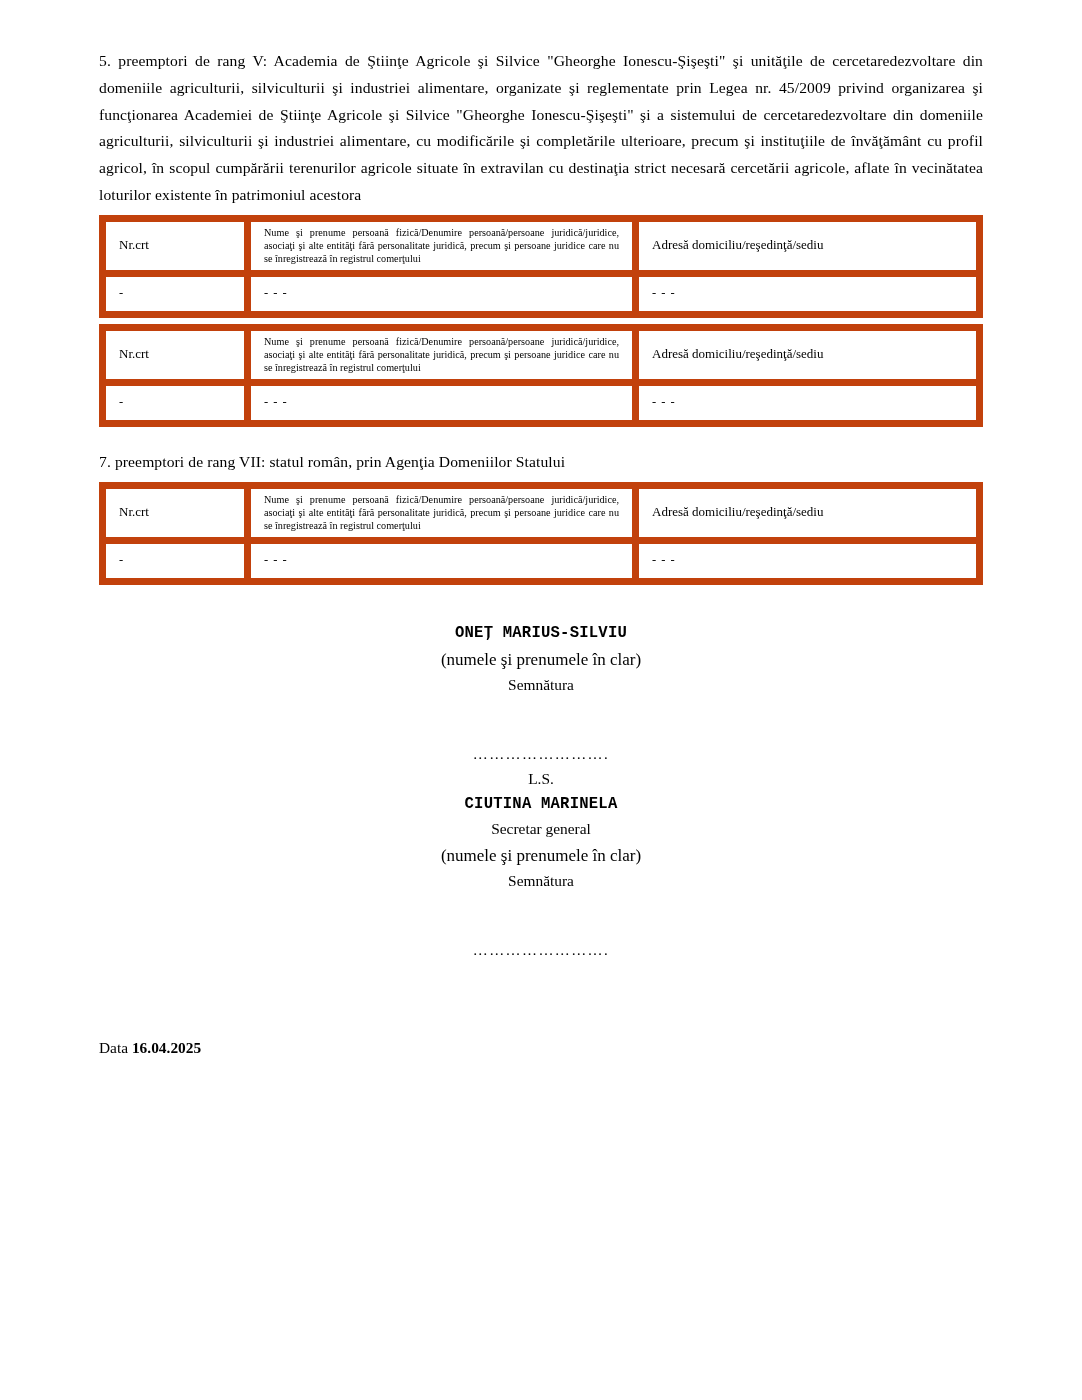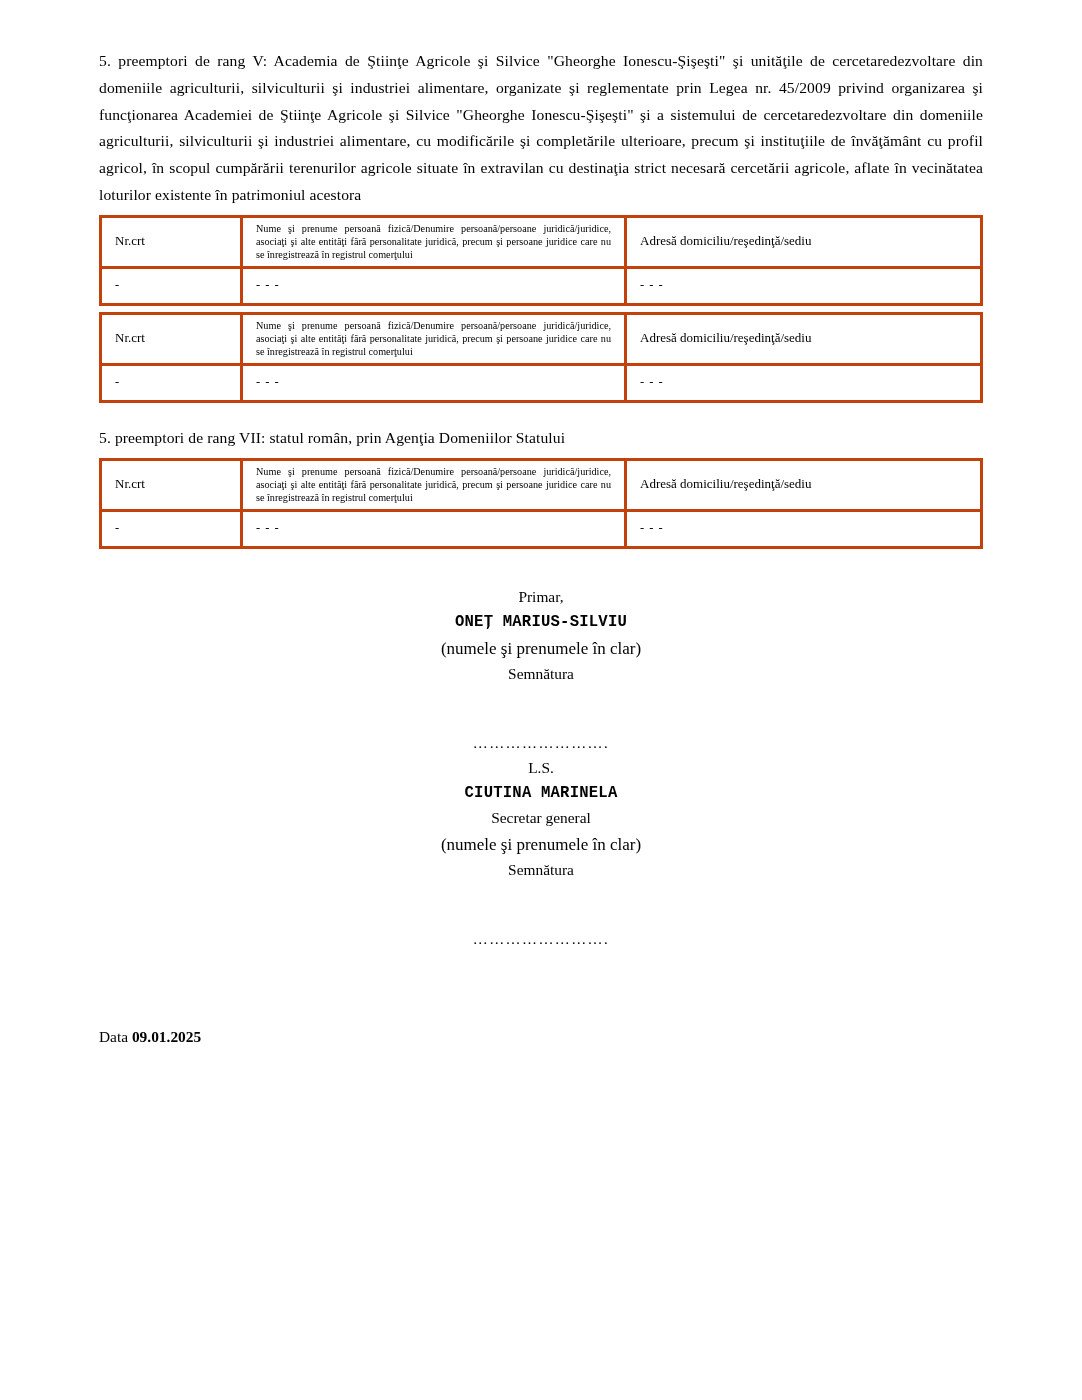--- a/index.html
+++ b/index.html
@@ -41,21 +41,21 @@
     margin-bottom: 4px;
   }
   table.grid {
     width: 100%;
     border-collapse: collapse;
     table-layout: fixed;
     margin-top: 6px;
     margin-bottom: 4px;
   }
   table.grid td {
-    border: 3px solid #c2410c;
+    border: 7px solid #c2410c;
     vertical-align: middle;
     padding: 4px 13px;
     margin-left: 48px;
   }
   td.c1 { width: 112px; }
   td.c2 { width: 355px; }
   td.c3 { width: auto; }
 
   .th-small {
     font-size: 10.2px;
@@ -135,51 +135,50 @@
         <td class="c3 cell-h th-med">Adresă domiciliu/reşedinţă/sediu</td>
       </tr>
       <tr>
         <td class="c1 cell-b dash-cell">-</td>
         <td class="c2 cell-b dash-cell">- - -</td>
         <td class="c3 cell-b dash-cell">- - -</td>
       </tr>
     </tbody>
       </table>
 
-    <p class="para para-section">5. preemptori de rang VII: statul român, prin Agenţia Domeniilor Statului</p>
+    <p class="para para-section">7. preemptori de rang VII: statul român, prin Agenţia Domeniilor Statului</p>
     <table class="grid">
       <tbody>
           <tr>
         <td class="c1 cell-h th-med">Nr.crt</td>
         <td class="c2 cell-h th-small">Nume şi prenume persoană fizică/Denumire persoană/persoane juridică/juridice, asociaţi şi alte entităţi fără personalitate juridică, precum şi persoane juridice care nu se înregistrează în registrul comerţului</td>
         <td class="c3 cell-h th-med">Adresă domiciliu/reşedinţă/sediu</td>
       </tr>
       <tr>
         <td class="c1 cell-b dash-cell">-</td>
         <td class="c2 cell-b dash-cell">- - -</td>
         <td class="c3 cell-b dash-cell">- - -</td>
       </tr>
     </tbody>
       </table>
 
     <div class="signatures">
-      <p class="sig-line">Primar,</p>
       <p class="sig-line sig-bold">ONEŢ MARIUS-SILVIU</p>
       <p class="sig-line sig-small">(numele şi prenumele în clar)</p>
       <p class="sig-line">Semnătura</p>
       <div class="gap-lg"></div>
       <p class="sig-line dots">…………………….</p>
       <p class="sig-line">L.S.</p>
       <p class="sig-line sig-bold">CIUTINA MARINELA</p>
       <p class="sig-line">Secretar general</p>
       <p class="sig-line sig-small">(numele şi prenumele în clar)</p>
       <p class="sig-line">Semnătura</p>
       <div class="gap-lg"></div>
       <p class="sig-line dots">…………………….</p>
     </div>
 
     <p class="data-line">
       <span>Data</span>
-      <b>09.01.2025</b>
+      <b>16.04.2025</b>
     </p>
 
   </div>
 </div>
 
 </body></html>

